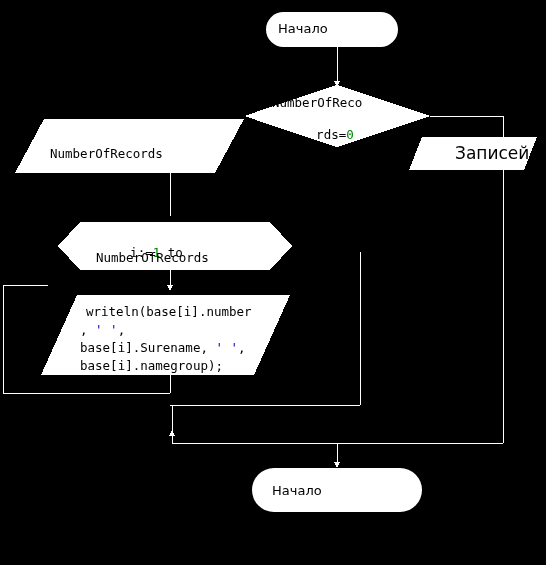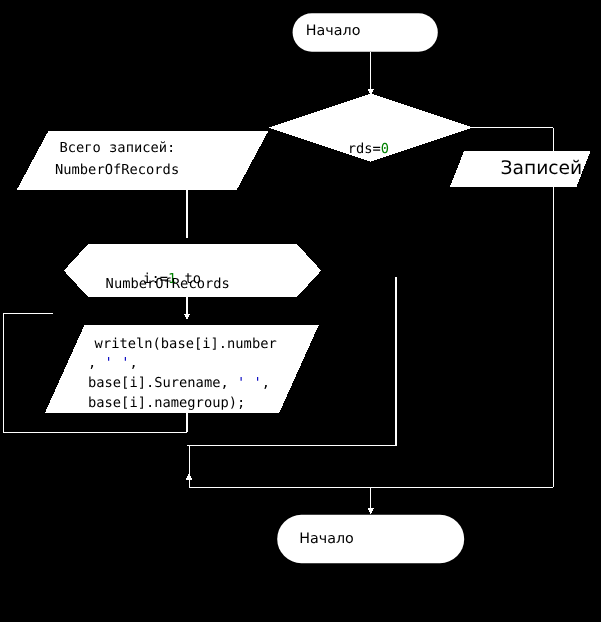--- a/index.html
+++ b/index.html
@@ -86,25 +86,25 @@
 
     <polygon points="77,295 290,295 254,375 41,375" fill="#fff"></polygon>
   </svg>
 
   <div class="shape term" style="left:266px;top:12px;width:132px;height:35px;"></div>
   <div class="txt sans" style="left:278px;top:21px;font-size:13px;">Начало</div>
 
   <div class="shape term" style="left:252px;top:468px;width:170px;height:44px;"></div>
   <div class="txt sans" style="left:272px;top:483px;font-size:13px;">Начало</div>
 
+  <div class="txt mono" style="left:272px;top:95px;font-size:12.5px;">NumberOfReco</div>
   <div class="txt mono" style="left:286px;top:112px;font-size:12.5px;">
     <span>rds=</span><span class="grn">0</span>
   </div>
 
-  <div class="txt mono" style="left:54px;top:126px;font-size:12.5px;">Всего записей:</div>
   <div class="txt mono" style="left:50px;top:146px;font-size:12.5px;">NumberOfRecords</div>
 
   <div class="txt sans" style="left:455px;top:143px;font-size:17px;">Записей</div>
 
   <div class="txt mono" style="left:100px;top:230px;font-size:12.5px;">
     <span>i:=</span><span class="grn">1</span><span> </span><span class="bold">to</span>
   </div>
   <div class="txt mono" style="left:96px;top:250px;font-size:12.5px;">NumberOfRecords</div>
 
   <div class="txt mono" style="left:86px;top:303px;font-size:12.5px;line-height:18px;"><div style="margin-left: 0px;"><span>writeln(base[i].number</span></div><div style="margin-left: -6px;"><span>, </span><span class="blu">' '</span><span>,</span></div><div style="margin-left: -6px;"><span>base[i].Surename, </span><span class="blu">' '</span><span>,</span></div><div style="margin-left: -6px;"><span>base[i].namegroup);</span></div></div>

